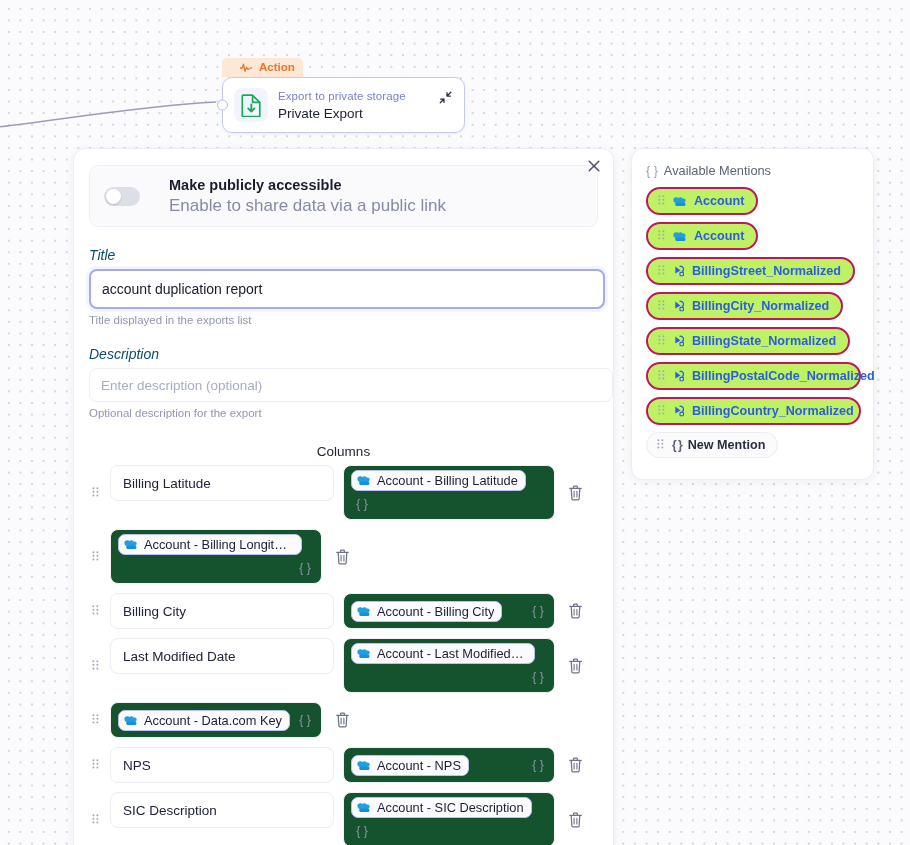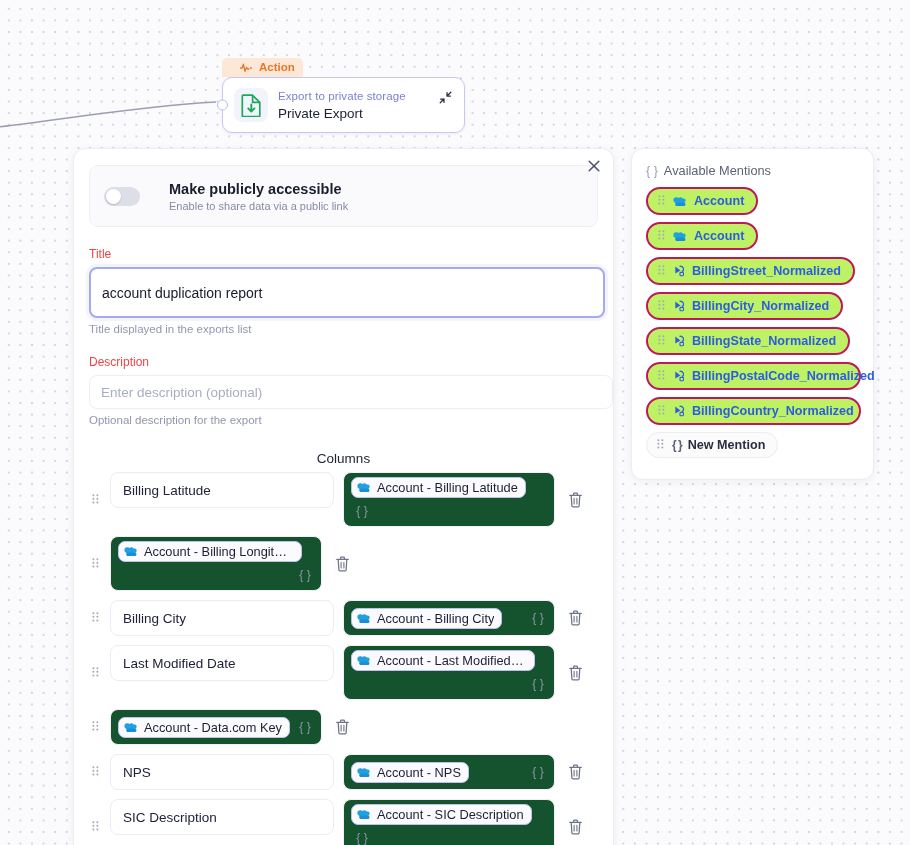--- a/index.html
+++ b/index.html
@@ -89,27 +89,27 @@
     flex:0 0 auto;
     width:36px; height:19px; border-radius:20px;
     background:#dcdee8; position:relative; cursor:pointer;
   }
   .toggle .knob {
     position:absolute; left:2px; top:2px;
     width:15px;height:15px;border-radius:50%;
     background:#fff; box-shadow:0 1px 2px rgba(0,0,0,.18);
   }
   .public-title { font-size:14.5px; color:#1a1d2e; font-weight:600; line-height:1.3;}
-  .public-sub { font-size:11px; color:#868ba4; margin-top:2px; }
-
-  .field-label { font-size:12px; color:#ef4444; margin-top:20px; margin-bottom:6px; }
+  .public-sub { font-size:17px; color:#868ba4; margin-top:2px; }
+
+  .field-label { font-size:14px; color:#0c4a6e; margin-top:20px; margin-bottom:6px;font-style:italic; }
   .field-hint  { font-size:11.5px; color:#9296ad; margin-top:5px; }
 
   .title-input {
-    width:516px; height:51px;
+    width:516px; height:40px;
     border:2px solid #a4a9f0;
     border-radius:8px;
     background:#fff;
     padding:0 11px;
     font-size:14px; color:#181b2b;
     font-family:"Liberation Sans", sans-serif;
     outline:none;
     box-shadow:0 0 0 3px rgba(164,169,240,.13);
   }
   .desc-input {

